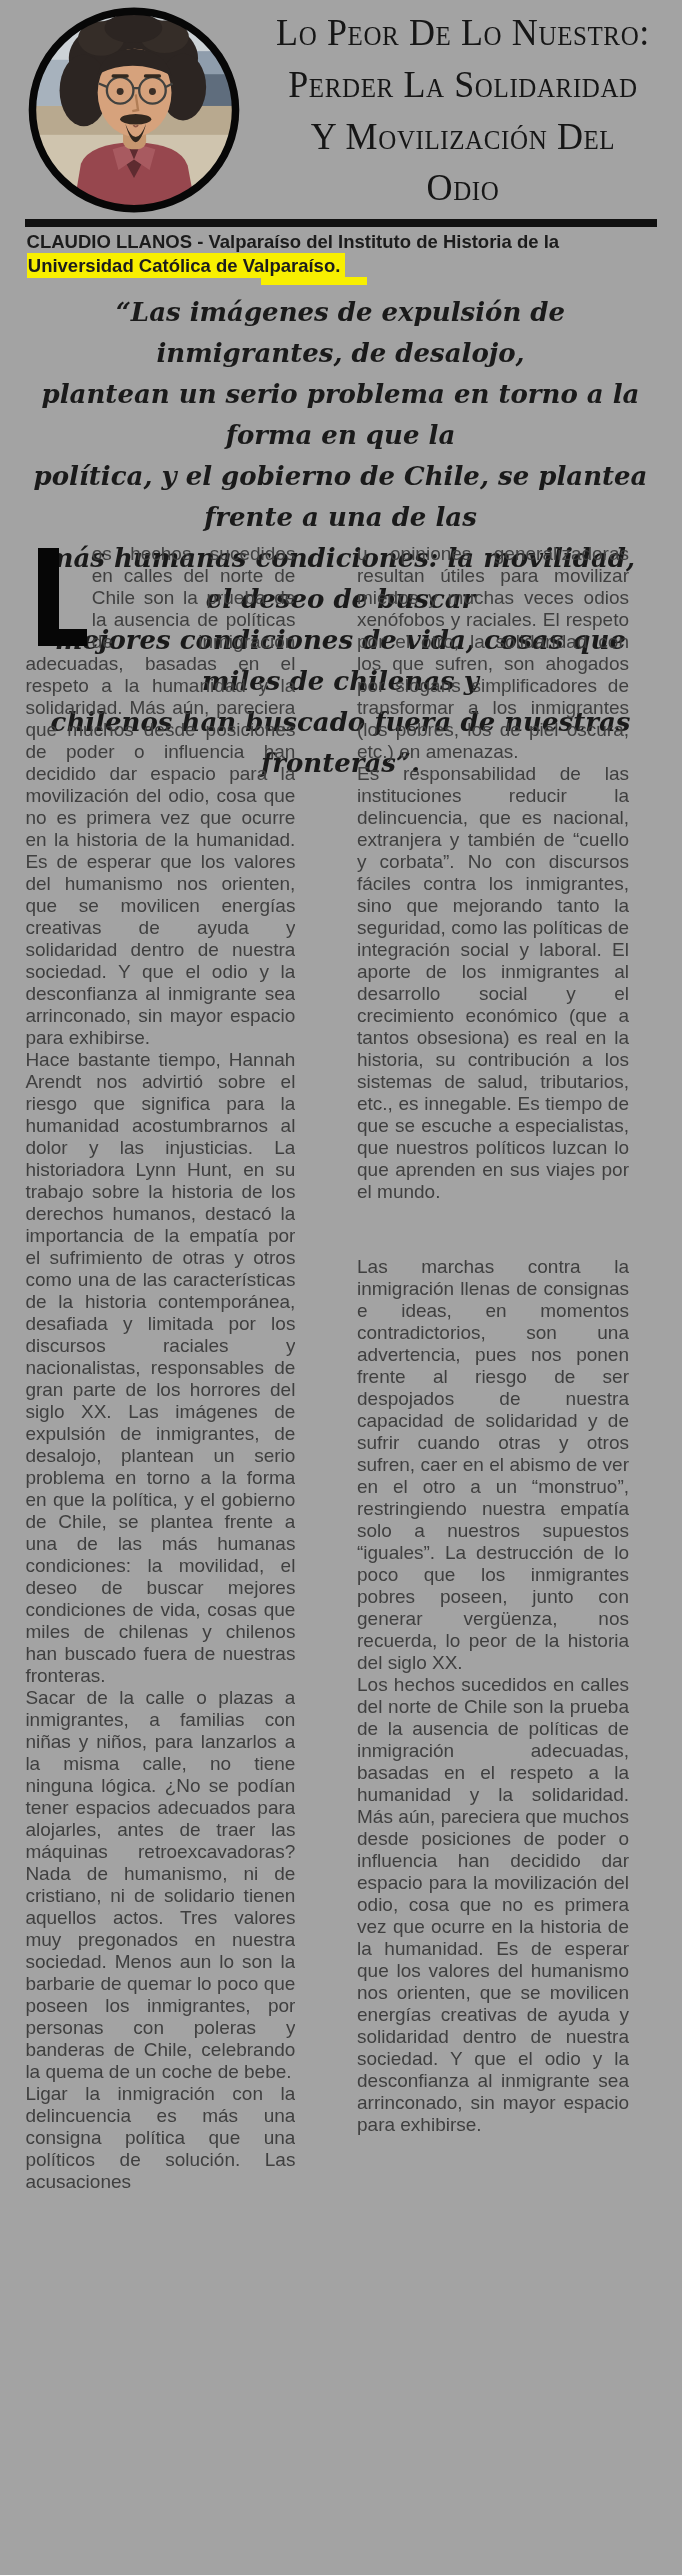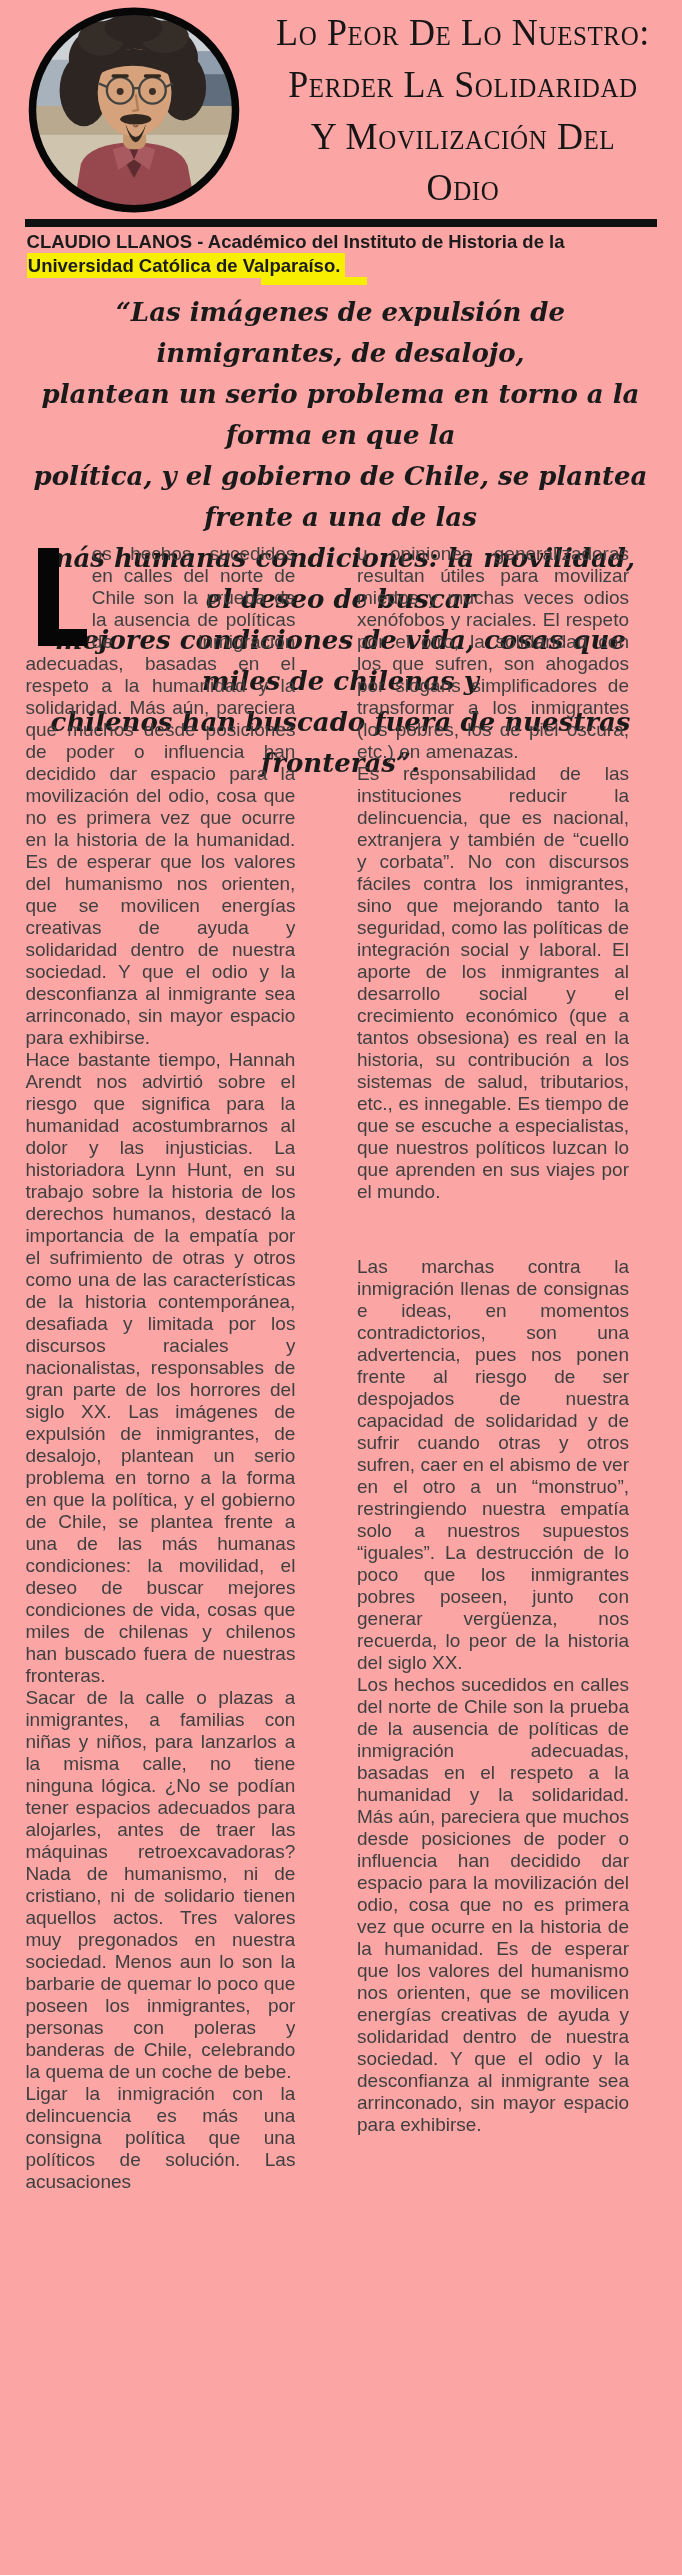--- a/index.html
+++ b/index.html
@@ -1,16 +1,16 @@
 <!DOCTYPE html>
 <html style="font-size:9.2px"><head>
 <meta charset="utf-8">
 <style>
   html,body{margin:0;padding:0;background:#ffffff;}
-  .page{position:relative;width:682px;height:2576px;background:#fca5a5;overflow:hidden;
+  .page{position:relative;width:682px;height:2576px;background:#a3a3a3;overflow:hidden;
         font-family:"Liberation Sans",sans-serif;color:#3d3d3d;}
   
   .photo{position:absolute;left:26px;top:4.6px;width:216px;height:210px;}
   .title{position:absolute;left:247px;top:5.8px;width:432px;text-align:center;
          font-family:"Liberation Serif",serif;font-variant:small-caps;
          font-size:36px;line-height:48px;color:#161616;letter-spacing:0.6px;
          transform:scaleY(1.08);transform-origin:top center;}
   .rule{position:absolute;left:25.4px;top:219px;width:632px;height:7.5px;background:#111;}
   .byline{position:absolute;left:26.6px;top:230px;width:624px;
           font-size:18.5px;line-height:23px;font-weight:bold;color:#1c1c1c;}
@@ -95,21 +95,21 @@
   <div class="title">
     <div>Lo Peor De Lo Nuestro:</div>
     <div>Perder La Solidaridad</div>
     <div>Y Movilización Del</div>
     <div>Odio</div>
   </div>
 
   <div class="rule"></div>
 
   <div class="byline">
-    <span>CLAUDIO LLANOS - Académico del Instituto de Historia de la</span><br>
+    <span>CLAUDIO LLANOS - Valparaíso del Instituto de Historia de la</span><br>
     <span class="hl">Universidad Católica de Valparaíso.</span>
   </div>
   <div class="hl-artifact"></div>
 
   <div class="quote">“Las imágenes de expulsión de inmigrantes, de desalojo,
 plantean un serio problema en torno a la forma en que la
 política, y el gobierno de Chile, se plantea frente a una de las
 más humanas condiciones: la movilidad, el deseo de buscar
 mejores condiciones de vida, cosas que miles de chilenas y
 chilenos han buscado fuera de nuestras fronteras”.</div>

